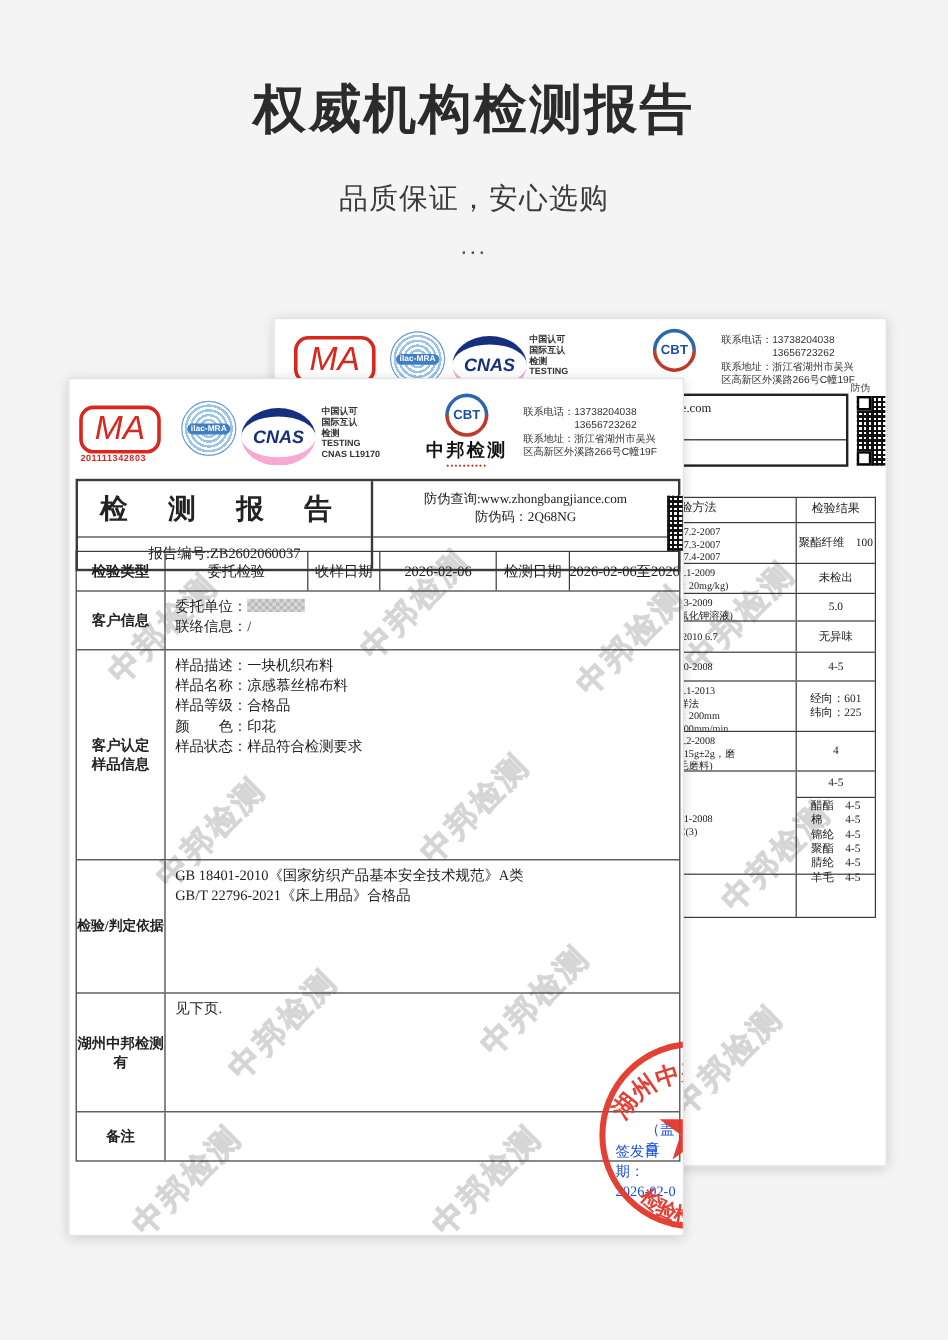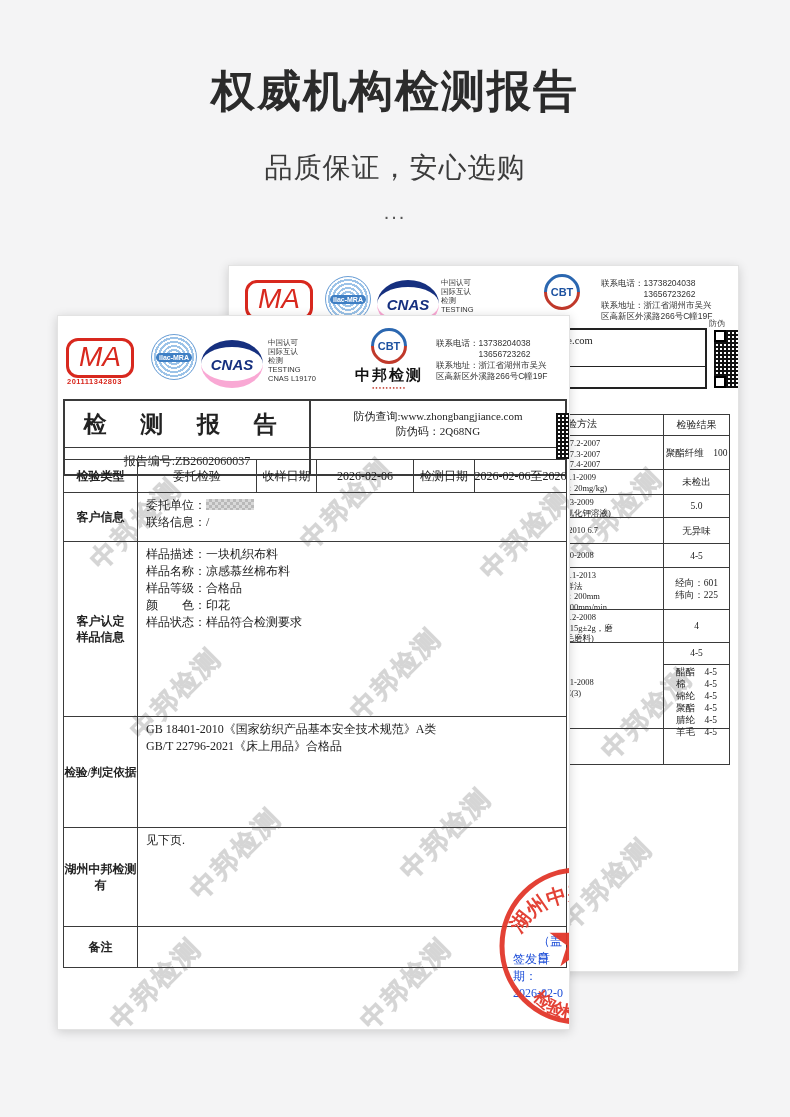--- a/index.html
+++ b/index.html
@@ -1,40 +1,40 @@
 <!DOCTYPE html>
 <html><head>
 <meta charset="utf-8">
 <style>
   html,body{margin:0;padding:0;}
   body{width:790px;height:1117px;background:#f4f4f5;font-family:"Liberation Sans",sans-serif;overflow:hidden;position:relative;}
   .hero{padding-top:62px;text-align:center;}
   .hero h1{margin:0;font-size:44px;font-weight:bold;color:#2b2b2b;letter-spacing:2px;font-family:"Liberation Sans",sans-serif;}
-  .hero .sub{margin-top:28px;font-size:28px;color:#3c3c3c;letter-spacing:1px;}
+  .hero .sub{margin-top:28px;font-size:24px;color:#3c3c3c;letter-spacing:1px;}
   .hero .dots{margin-top:14px;font-size:20px;color:#555;letter-spacing:2px;}
   .doc{position:absolute;background:#fff;box-shadow:0 2px 10px rgba(0,0,0,0.16);border:1px solid #e3e3e3;overflow:hidden;}
   #doc-back{left:228px;top:265px;width:509px;height:705px;z-index:1;}
   #doc-front{left:57px;top:315px;width:511px;height:713px;z-index:2;}
   .serif{font-family:"Liberation Serif","DejaVu Serif",serif;color:#222;}
   .pre{white-space:pre-line;}
   
   .wm{position:absolute;font-weight:bold;font-size:26px;letter-spacing:3px;color:rgba(120,120,120,0.07);
       -webkit-text-stroke:1px rgba(185,185,185,0.55);transform:rotate(-45deg);white-space:nowrap;pointer-events:none;}
   
   .logo-row{position:absolute;top:0;left:0;right:0;height:80px;}
   .cma{position:absolute;width:62px;height:34px;border:3px solid #d8281e;border-radius:12px;color:#d8281e;
        font-weight:normal;font-size:28px;text-align:center;line-height:32px;font-style:italic;}
   .cma-num{position:absolute;font-size:7.5px;color:#d8281e;font-weight:bold;letter-spacing:.5px;}
   .ilac{position:absolute;width:44px;height:44px;border-radius:50%;
         background:repeating-radial-gradient(circle at 50% 50%, #fff 0 2px, #9cc3e8 2px 4px);
         border:1px solid #6da0d6;display:flex;align-items:center;justify-content:center;}
   .ilac span{background:#3f7fc4;color:#fff;font-size:7px;font-weight:bold;padding:1px 3px;border-radius:6px;}
   .cnas{position:absolute;width:62px;height:34px;border-radius:50%;border-top:7px solid #16307f;border-bottom:7px solid #f9a8d4;
         display:flex;align-items:center;justify-content:center;color:#16307f;font-weight:bold;font-style:italic;font-size:15px;}
-  .accred{position:absolute;font-size:7.5px;line-height:9px;color:#333;}
+  .accred{position:absolute;font-size:7.5px;line-height:9px;color:#333;font-weight:bold;}
   .cbt{position:absolute;text-align:center;width:86px;}
   .cbt .ring{display:inline-block;width:30px;height:30px;border-radius:50%;border:3px solid;border-color:#2b67b0 #2b67b0 #c0392b #c0392b;transform:rotate(-45deg);position:relative;}
   .cbt .ring i{display:block;transform:rotate(45deg);font-style:normal;color:#1d52a0;font-weight:bold;font-size:11px;line-height:30px;}
   .cbt .name{font-weight:bold;font-size:15px;color:#111;letter-spacing:2px;margin-top:2px;}
   .cbt .tiny{font-size:4px;color:#c0392b;letter-spacing:1px;}
   .contact{position:absolute;font-size:8.5px;line-height:11px;color:#333;}
   
   .hdr-table{position:absolute;border:2px solid #3a3a3a;display:flex;}
   .hdr-left{width:244px;border-right:2px solid #3a3a3a;display:flex;flex-direction:column;}
   .hdr-right{flex:1;display:flex;flex-direction:column;}

